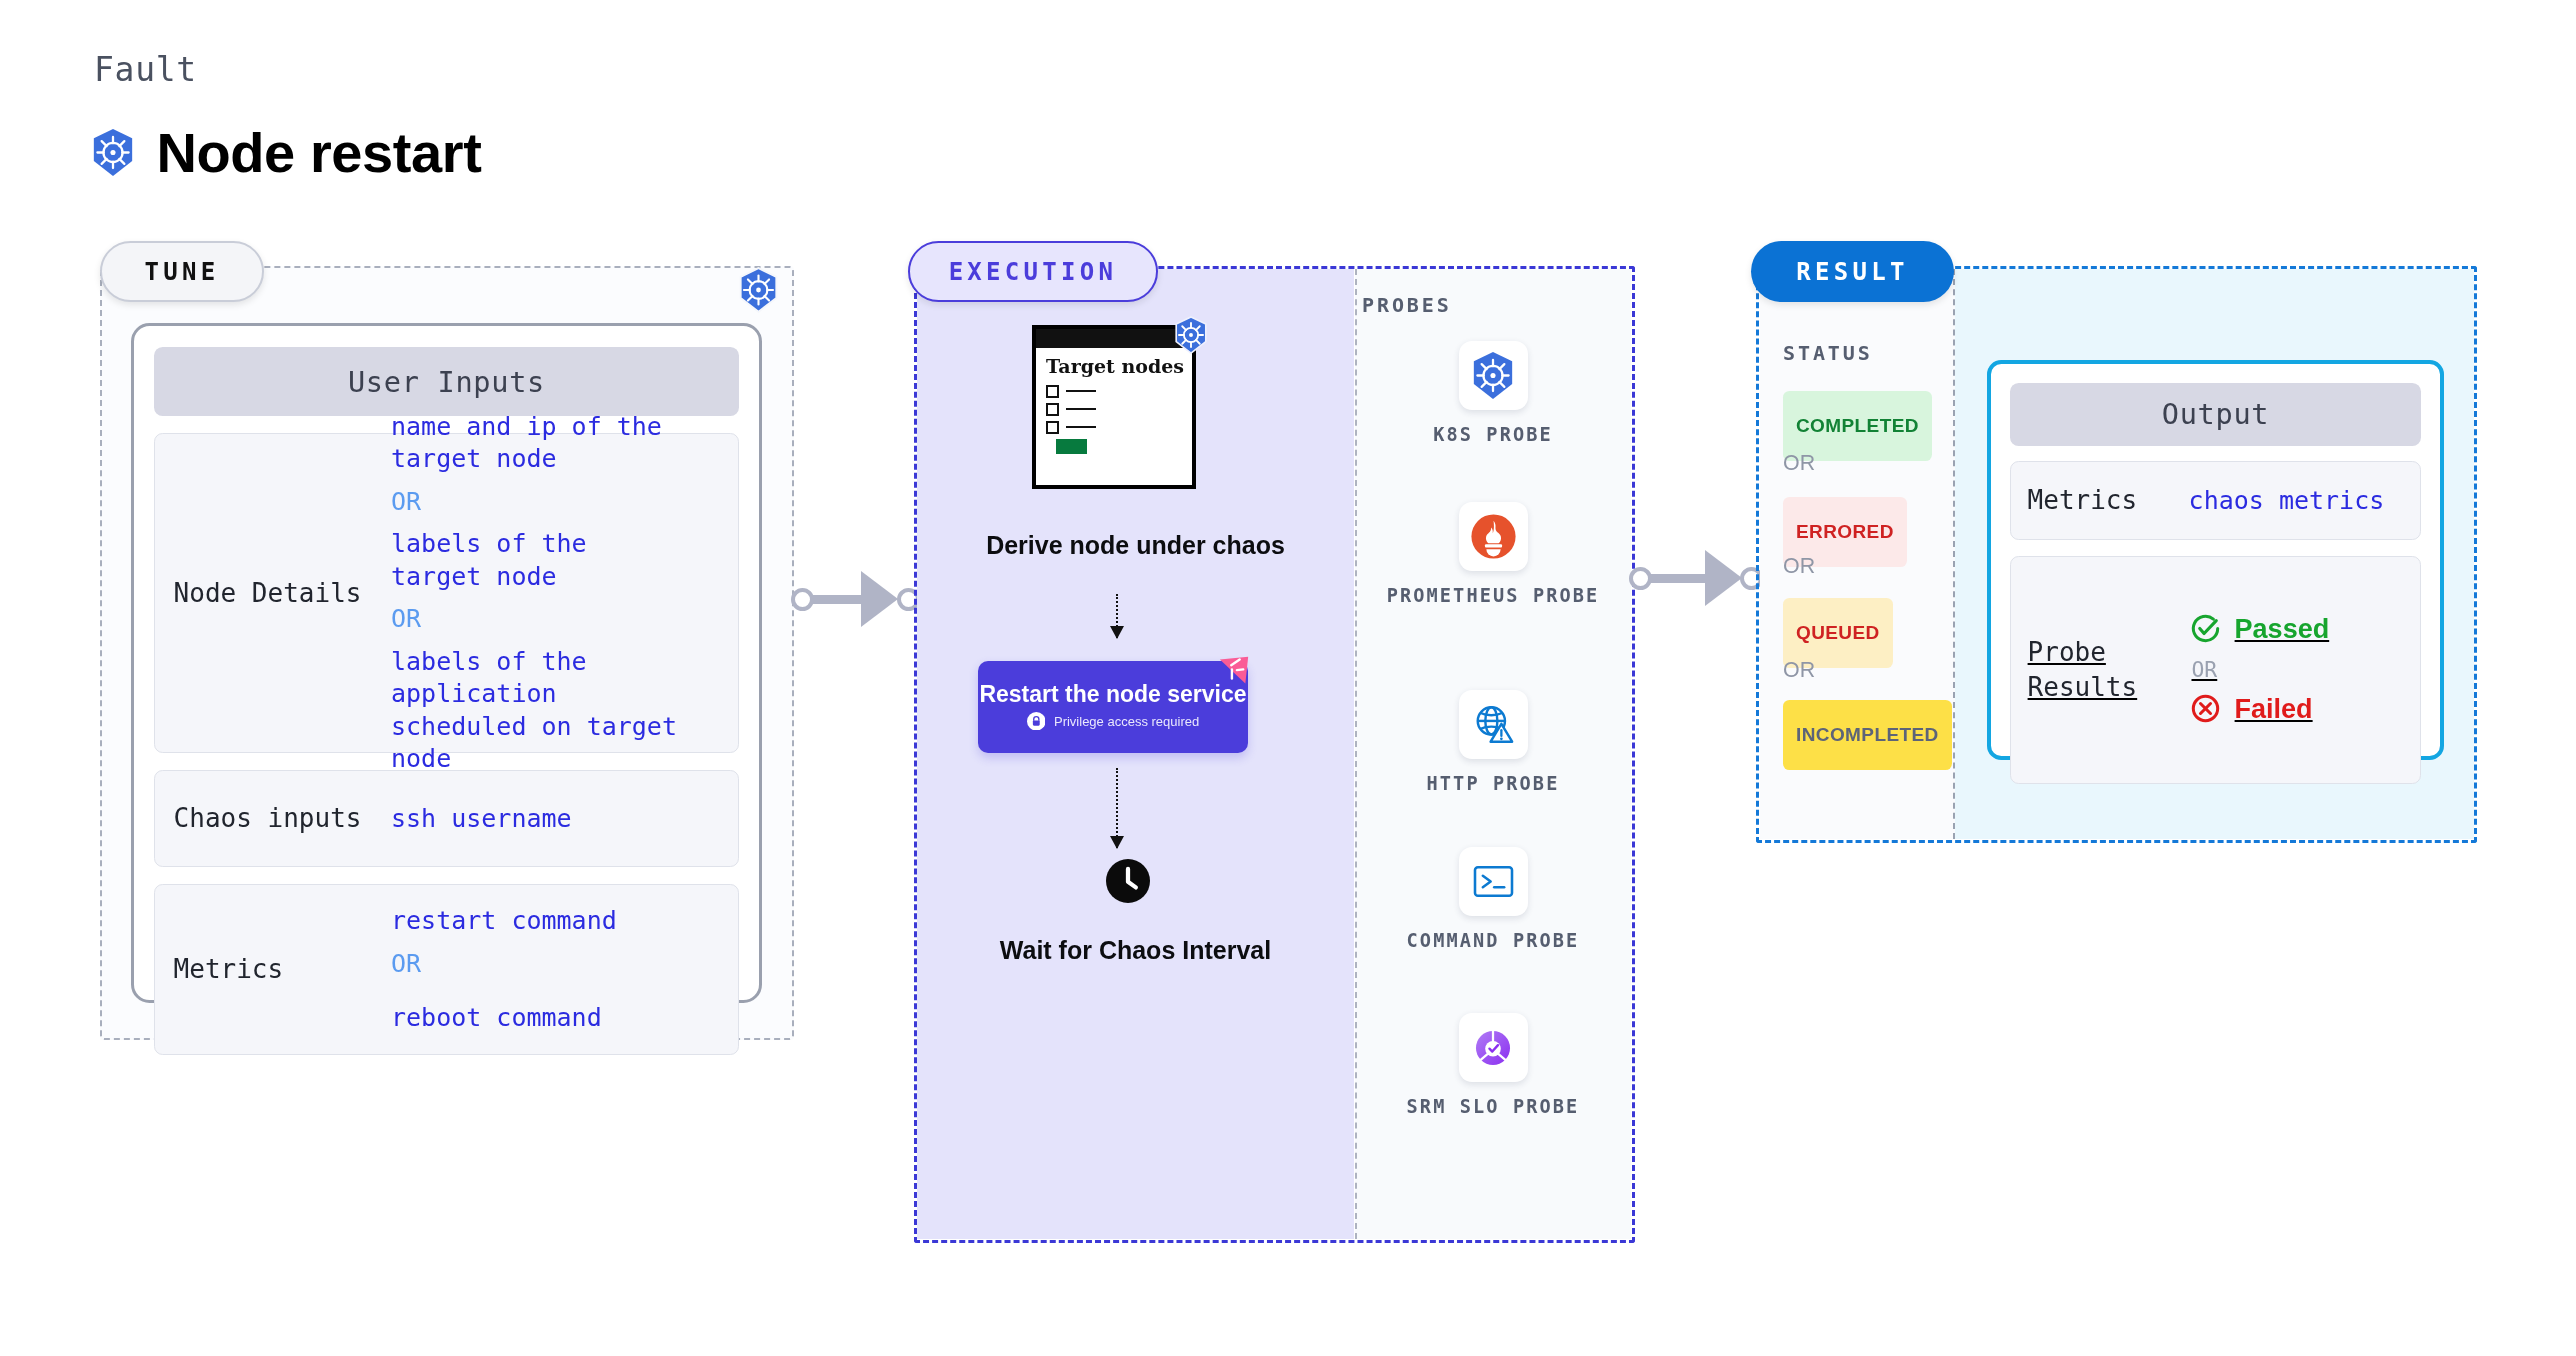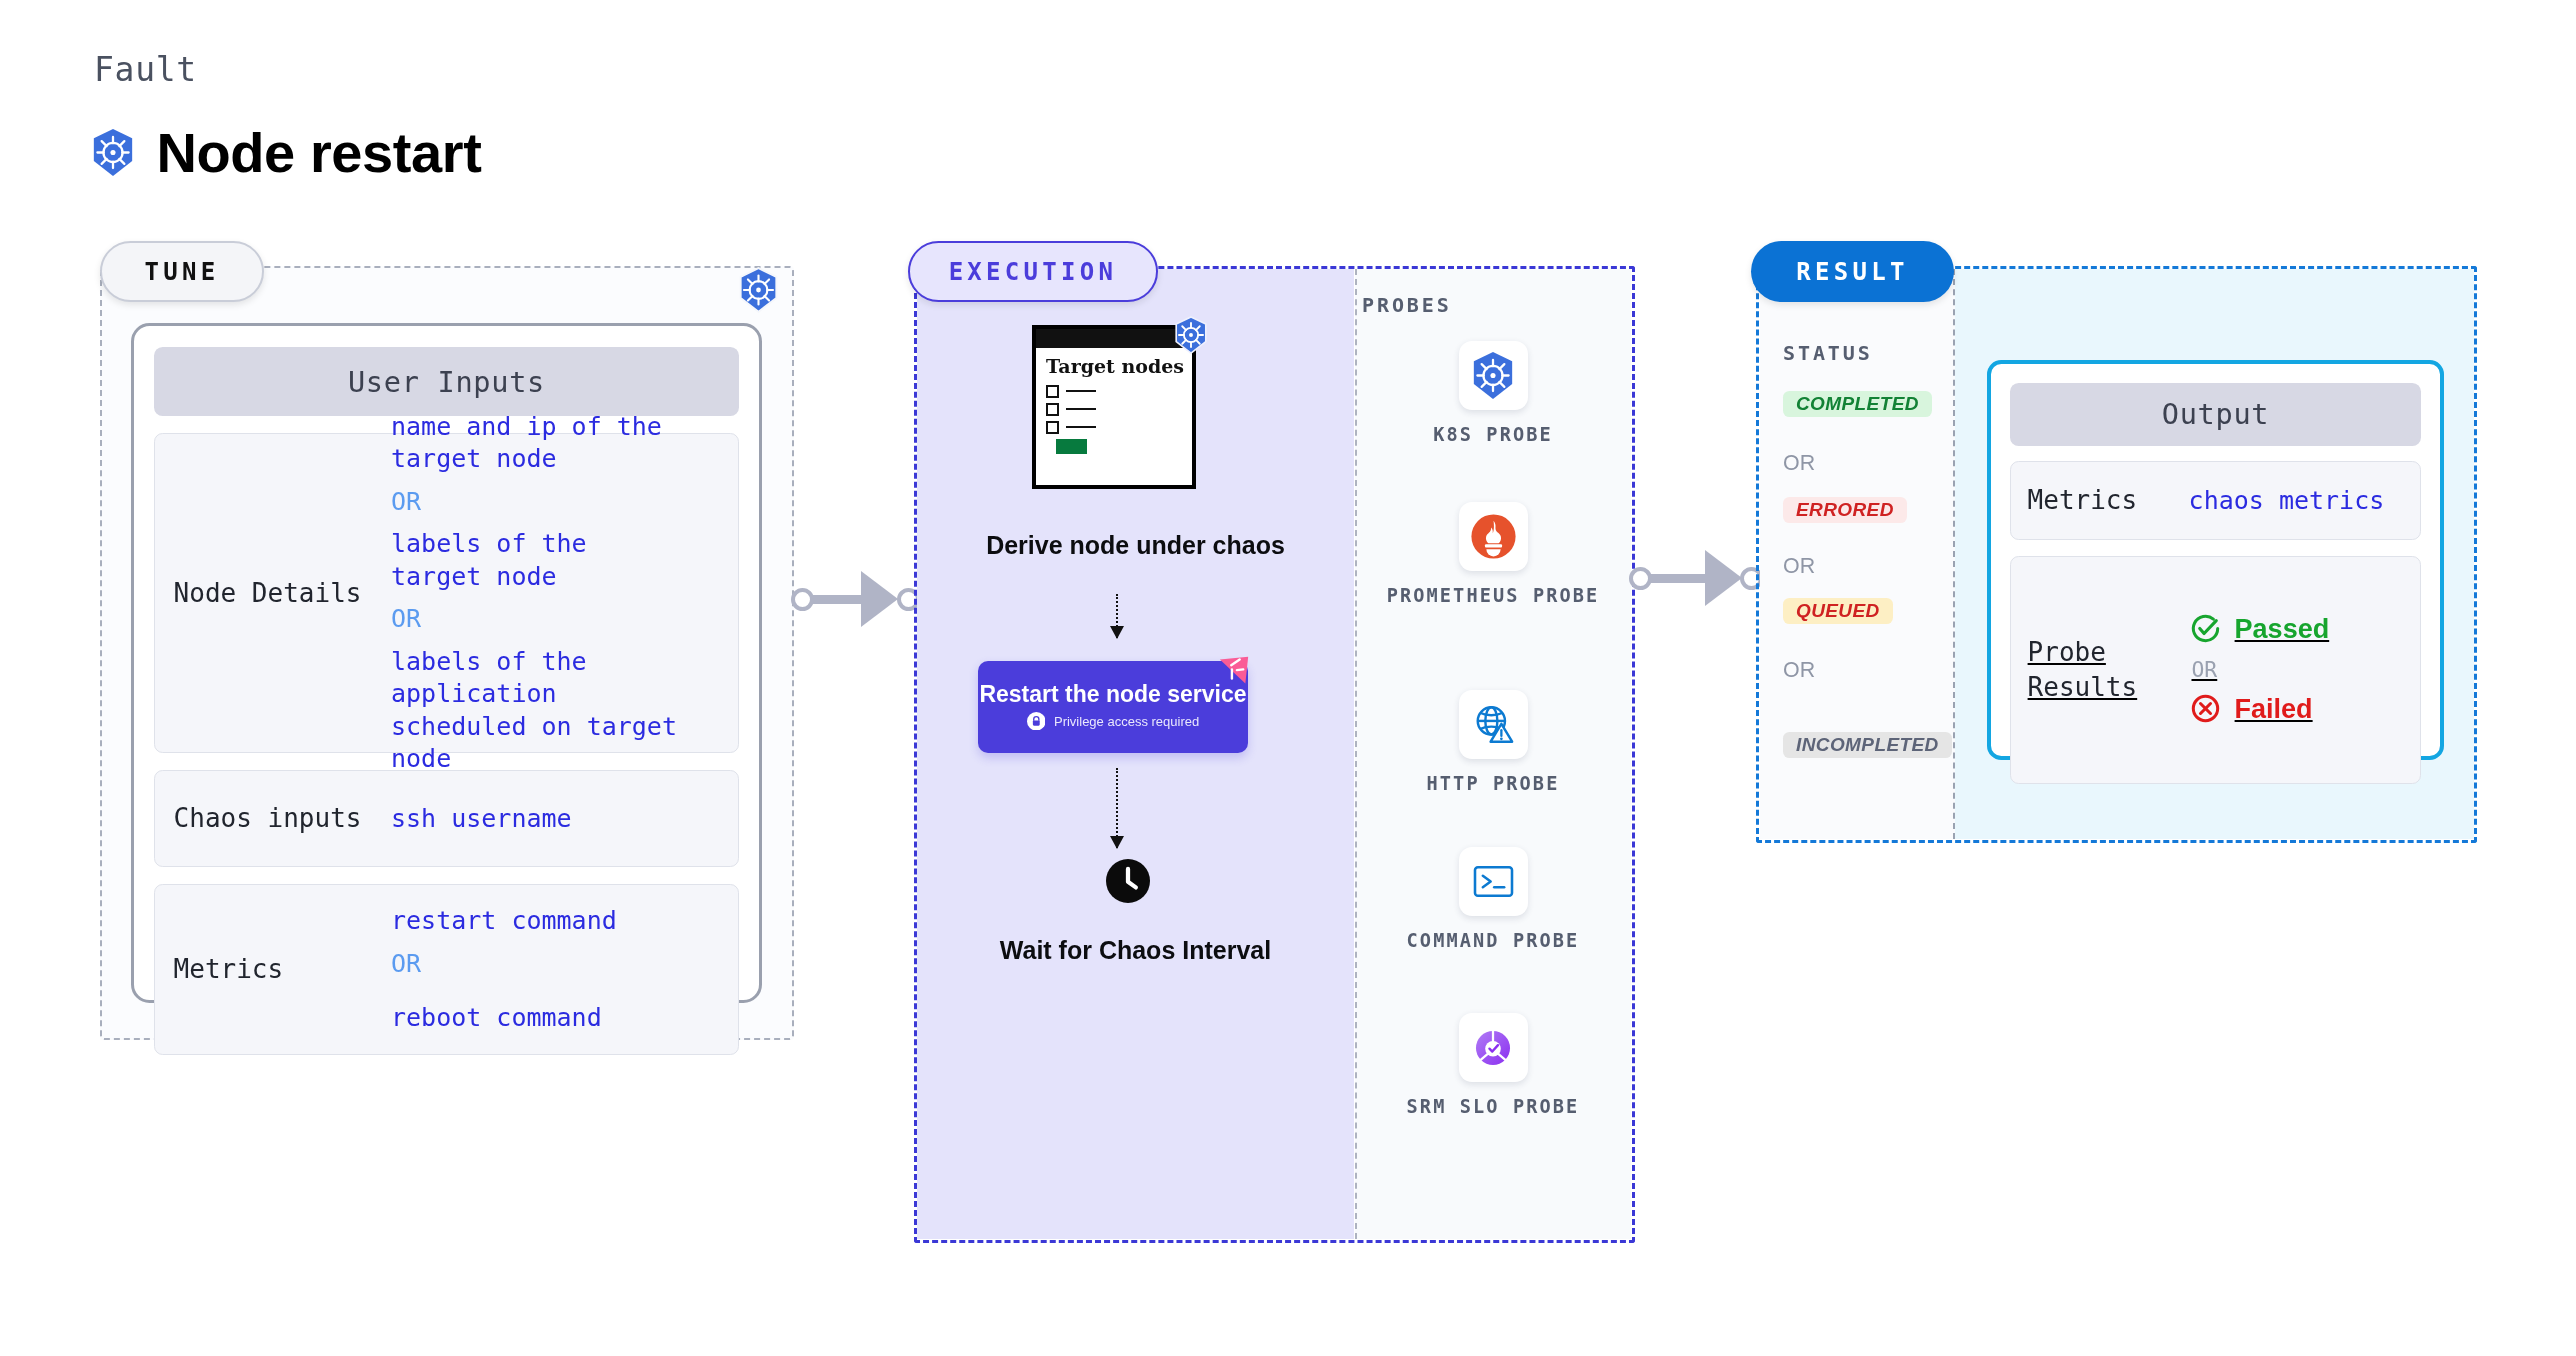--- a/index.html
+++ b/index.html
@@ -237,34 +237,34 @@
   }
   #status-label {
     position: absolute; left: 1783px; top: 341px;
     font-family: "DejaVu Sans Mono", monospace;
     font-size: 20px; font-weight: bold;
     letter-spacing: 2.9px; color: #565e70;
   }
   .status-badge {
     position: absolute; left: 1783px;
     display: inline-flex; align-items: center;
-    padding: 2px 13px; border-radius: 6.4px;
-    font-size: 19px; font-weight: bold; letter-spacing: 0.4px; font-style: italic;
+    padding: 24px 13px; border-radius: 6.4px;
+    font-size: 19px; font-weight: bold; letter-spacing: 0.4px;
   }
   .status-or {
     position: absolute; left: 1783px;
     font-size: 21.4px; color: #8f96a6;
   }
   #badge-0 { top: 391px; background:#d8f5dd; color:#128235; }
   #or-0    { top: 451px; }
   #badge-1 { top: 497px; background:#fce9e9; color:#cf2222; }
   #or-1    { top: 554px; }
   #badge-2 { top: 598px; background:#fdefc4; color:#cf2222; }
   #or-2    { top: 658px; }
-  #badge-3 { top: 732px; background:#e5e5e5; color:#5d6478; }
+  #badge-3 { top: 700px; background:#fde047; color:#5d6478; }
 
   #output-card {
     position: absolute; left: 1987px; top: 360px;
     width: 457px; height: 400px;
     background: #ffffff;
     border: 4.3px solid #13a6e2; border-radius: 14.3px;
   }
   #output-card .section-header { margin: 18.6px 18.6px 0 18.6px; height: 63px; }
   #output-card .kv-box { margin: 15.7px 18.6px 0 18.6px; }
   #output-card .kv-key { width: 178px; padding-left: 17px; font-size: 26px; }

